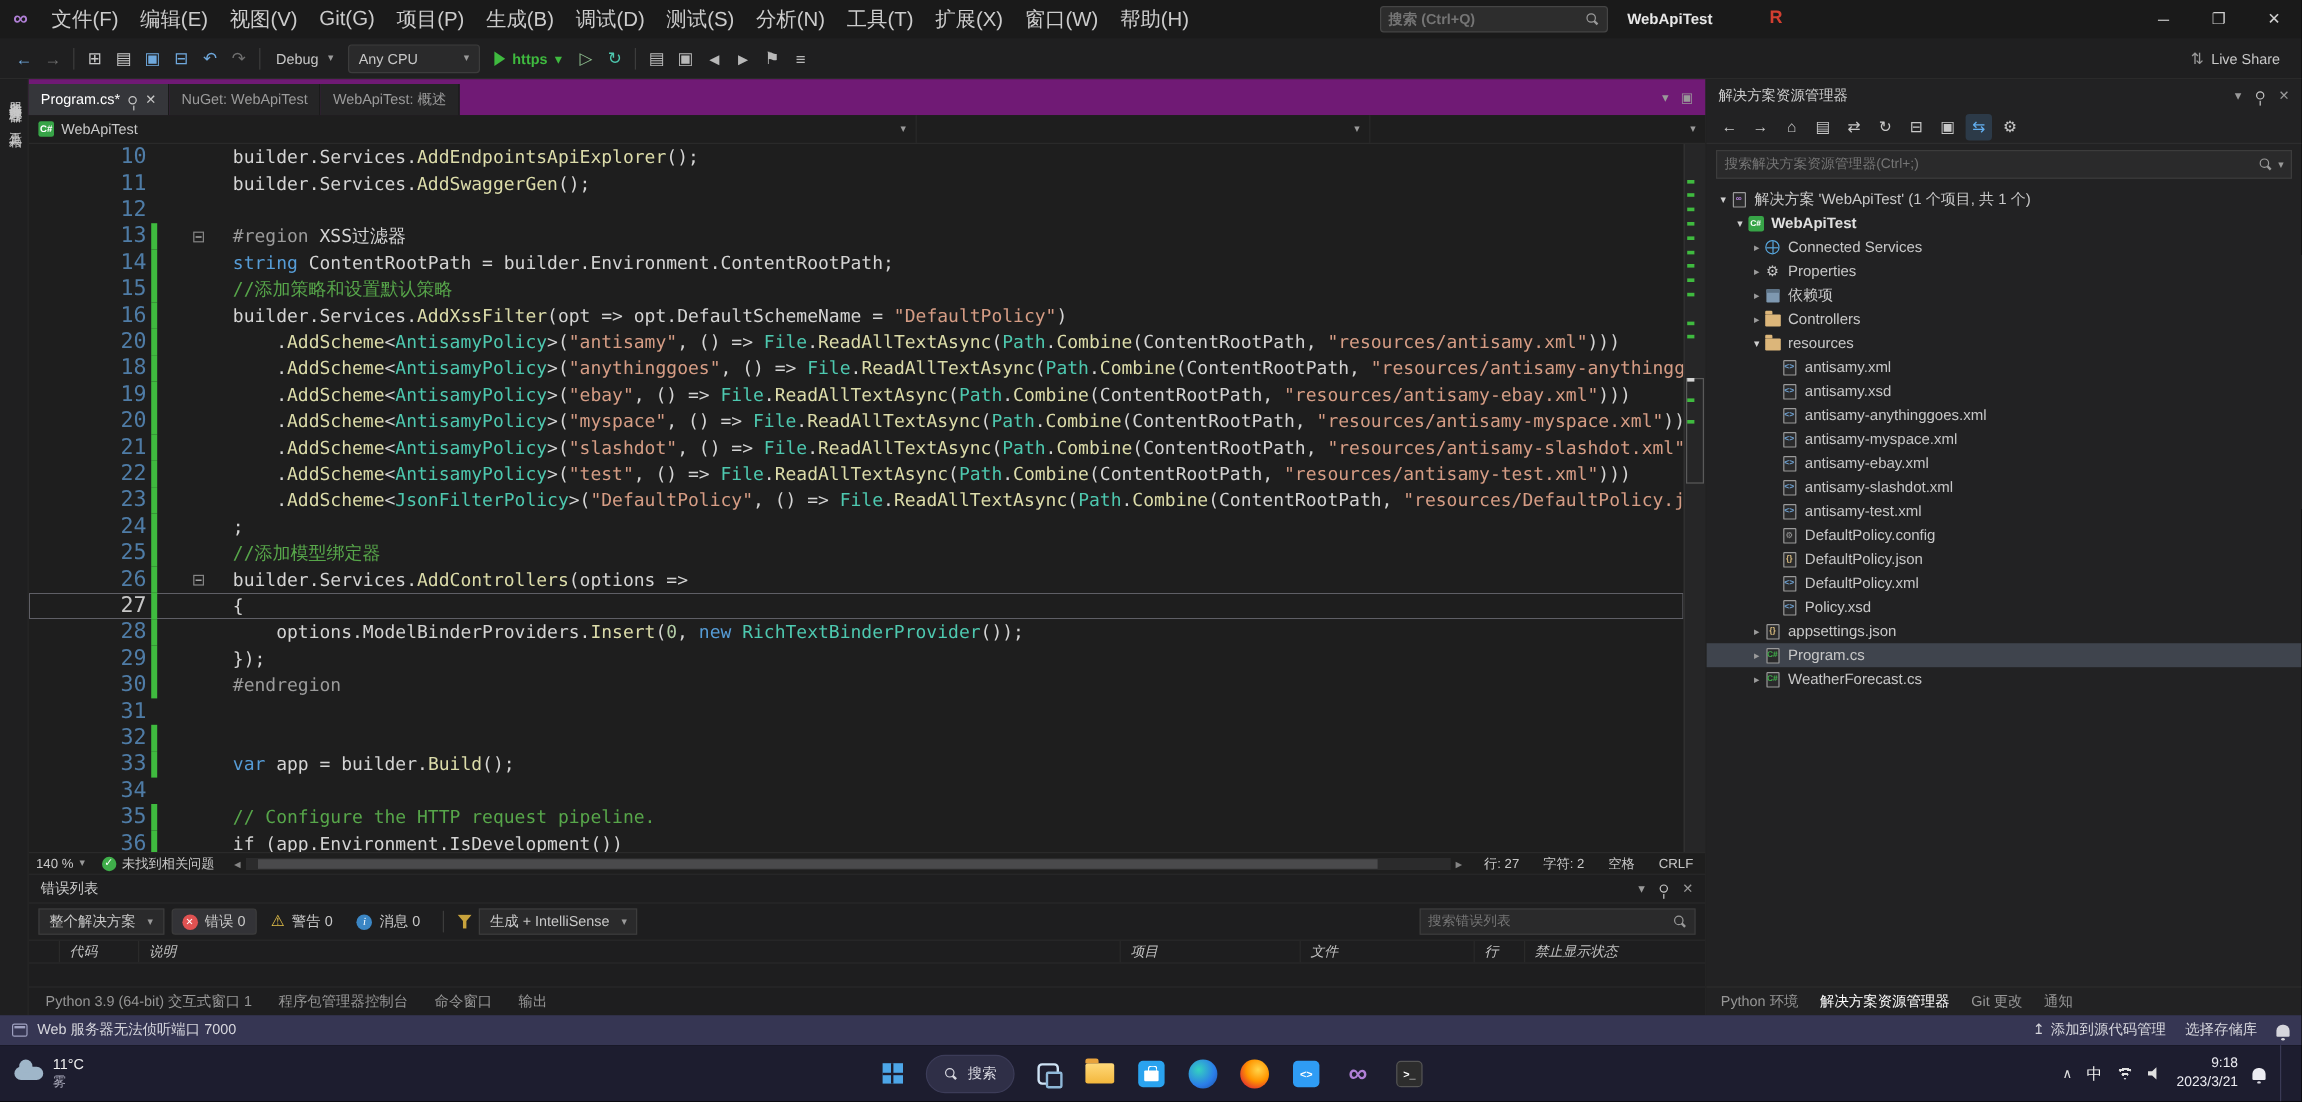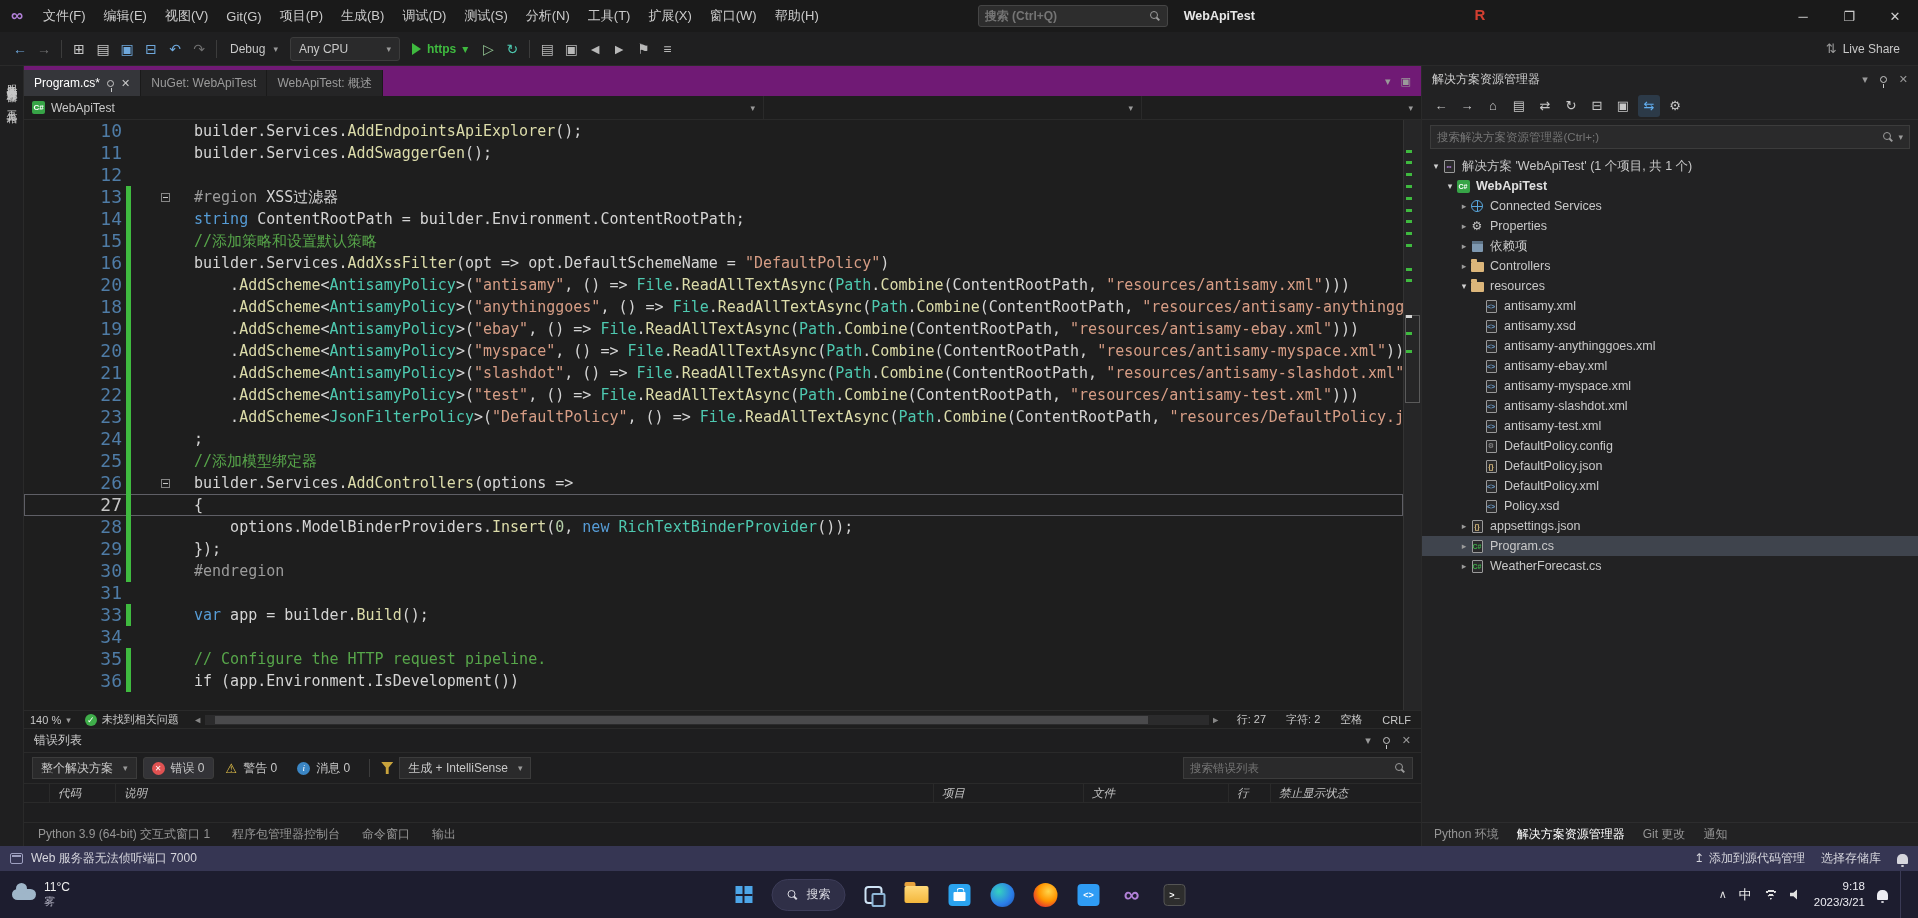--- a/index.html
+++ b/index.html
@@ -7,21 +7,21 @@
   body { font-family:"Liberation Sans","DejaVu Sans",sans-serif; font-size:12px; color:#cccccc; }
   .screen { width:1918px; height:918px; display:flex; flex-direction:column; }
 
   
   .vs-window { height:871px; display:flex; flex-direction:column; background:#1e1e1e; }
 
   
   .titlebar { height:32px; background:#1a1a1a; display:flex; align-items:center; flex:0 0 32px; }
   .vs-logo { width:34px; text-align:center; color:#b180d7; font-size:17px; font-weight:bold; }
   .menu-bar { display:flex; height:100%; align-items:center; }
-  .menu-item { padding:0 9px; height:100%; display:flex; align-items:center; color:#cccccc; font-size:13px; cursor:default; }
+  .menu-item { padding:0 9px; height:100%; display:flex; align-items:center; color:#cccccc; font-size:17px; cursor:default; }
   .quick-search { margin-left:150px; width:190px; height:22px; background:#2d2d2d; border:1px solid #454545; border-radius:3px; display:flex; align-items:center; padding:0 6px; }
   .quick-search input { flex:1; background:transparent; border:none; outline:none; color:#e5e5e5; font-size:12px; font-family:inherit;font-weight:bold; }
   .window-title { margin-left:16px; font-weight:bold; color:#e8e8e8; font-size:12.5px; }
   .tb-spacer { flex:1; }
   .r-badge { width:20px; height:20px; background:transparent; color:#d23f31; font-weight:bold; font-size:15px; margin-right:290px; text-align:center; }
   .win-btn { width:46px; height:32px; display:flex; align-items:center; justify-content:center; color:#cfcfcf; font-size:13px; }
 
   
   .toolbar { height:34px; background:#1f1f20; border-bottom:1px solid #2a2a2a; display:flex; align-items:center; padding:0 8px; flex:0 0 34px; }
   .ticon { width:24px; height:24px; display:flex; align-items:center; justify-content:center; font-size:14px; color:#c8c8c8; border-radius:3px; }
@@ -439,20 +439,26 @@
                 <div class="foldcol"></div>
                 <div class="ct"><span style="color: rgb(155, 155, 155);">#endregion</span></div>
               </div>
               <div class="crow">
                 <div class="ln">31</div>
                 <div class="chg"></div>
                 <div class="foldcol"></div>
                 <div class="ct"></div>
               </div>
               <div class="crow">
+                <div class="ln">32</div>
+                <div class="chg on"></div>
+                <div class="foldcol"></div>
+                <div class="ct"></div>
+              </div>
+              <div class="crow">
                 <div class="ln">33</div>
                 <div class="chg on"></div>
                 <div class="foldcol"></div>
                 <div class="ct"><span style="color: rgb(86, 156, 214);">var</span><span style="color: rgb(212, 212, 212);"> app = builder.</span><span style="color: rgb(220, 220, 170);">Build</span><span style="color: rgb(212, 212, 212);">();</span></div>
               </div>
               <div class="crow">
                 <div class="ln">34</div>
                 <div class="chg"></div>
                 <div class="foldcol"></div>
                 <div class="ct"></div>
@@ -664,28 +670,28 @@
               <span class="tico">
                 <span class="t-doc" data-g="&lt;&gt;" style="--g: #6ea0d0;"></span>
               </span>
               <span class="lbl">antisamy-anythinggoes.xml</span>
             </div>
             <div class="trow" style="padding-left: 50px;">
               <span class="arrow"></span>
               <span class="tico">
                 <span class="t-doc" data-g="&lt;&gt;" style="--g: #6ea0d0;"></span>
               </span>
+              <span class="lbl">antisamy-myspace.xml</span>
+            </div>
+            <div class="trow" style="padding-left: 50px;">
+              <span class="arrow"></span>
+              <span class="tico">
+                <span class="t-doc" data-g="&lt;&gt;" style="--g: #6ea0d0;"></span>
+              </span>
               <span class="lbl">antisamy-ebay.xml</span>
-            </div>
-            <div class="trow" style="padding-left: 50px;">
-              <span class="arrow"></span>
-              <span class="tico">
-                <span class="t-doc" data-g="&lt;&gt;" style="--g: #6ea0d0;"></span>
-              </span>
-              <span class="lbl">antisamy-myspace.xml</span>
             </div>
             <div class="trow" style="padding-left: 50px;">
               <span class="arrow"></span>
               <span class="tico">
                 <span class="t-doc" data-g="&lt;&gt;" style="--g: #6ea0d0;"></span>
               </span>
               <span class="lbl">antisamy-slashdot.xml</span>
             </div>
             <div class="trow" style="padding-left: 50px;">
               <span class="arrow"></span>

